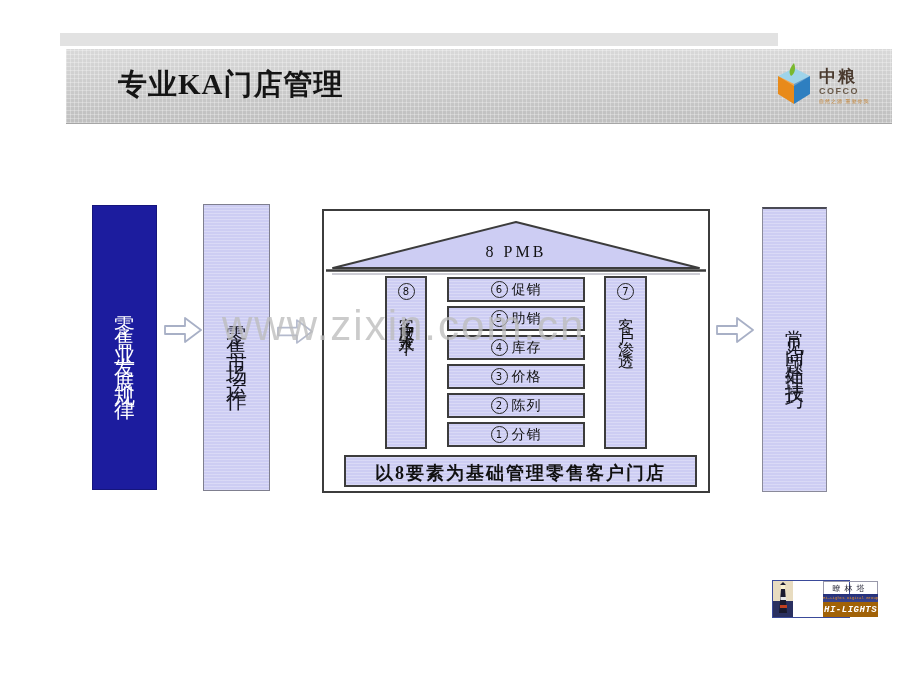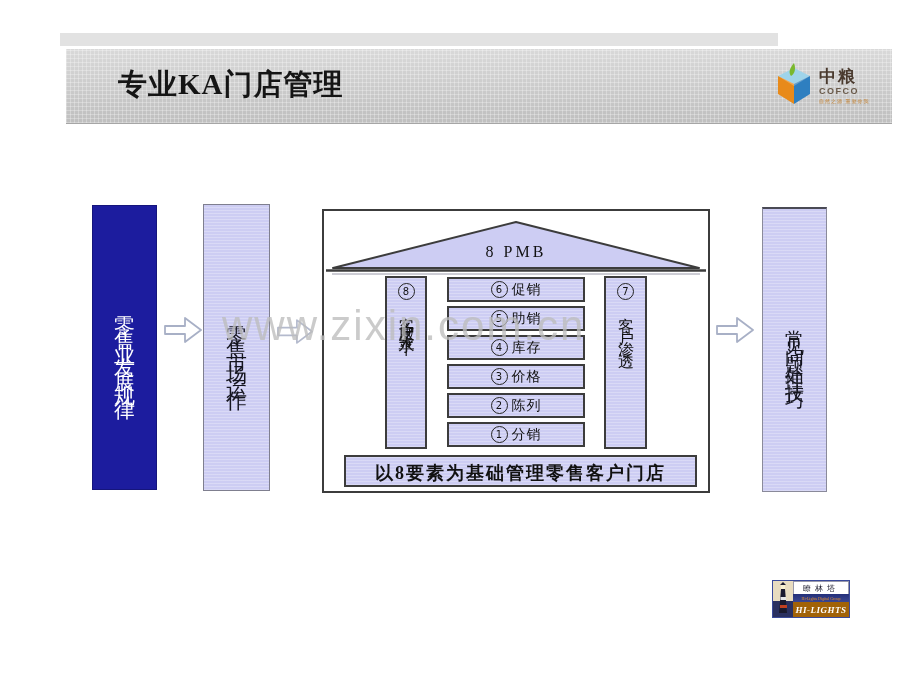--- a/index.html
+++ b/index.html
@@ -69,21 +69,21 @@
 
   
   .watermark{position:absolute;left:222px;top:302px;width:480px;z-index:60;
     font-family:"Liberation Sans","DejaVu Sans",sans-serif;font-size:42px;font-weight:400;
     color:rgba(188,188,188,0.78);letter-spacing:2px;white-space:nowrap;pointer-events:none;}
 
   
   .hilights{position:absolute;left:772px;top:580px;width:78px;height:38px;border:1px solid #3a4a9a;
             box-sizing:border-box;display:flex;background:#fff;}
   .lh-art{width:20px;height:100%;flex:none;}
-  .hl-col{flex:1;display:flex;flex-direction:column;font-family:Liberation Serif, serif;}
+  .hl-col{flex:1;display:flex;flex-direction:column;font-family:Liberation Mono, monospace;padding-left:30px;}
   .hl-cn{height:13px;display:flex;align-items:center;justify-content:center;
          font-size:8px;letter-spacing:4px;color:#223;border:1px solid #99a;border-bottom:none;box-sizing:border-box;}
   .hl-sub{height:8px;background:linear-gradient(#24307a,#3a4690);color:#e8902a;font-size:4px;
           display:flex;align-items:center;justify-content:center;white-space:nowrap;overflow:hidden;}
   .hl-en{flex:1;background:#a16207;color:#fff;font-size:9px;font-weight:700;font-style:italic;
          display:flex;align-items:center;justify-content:center;letter-spacing:0.5px;}
 </style>
 </head>
 <body>
 

